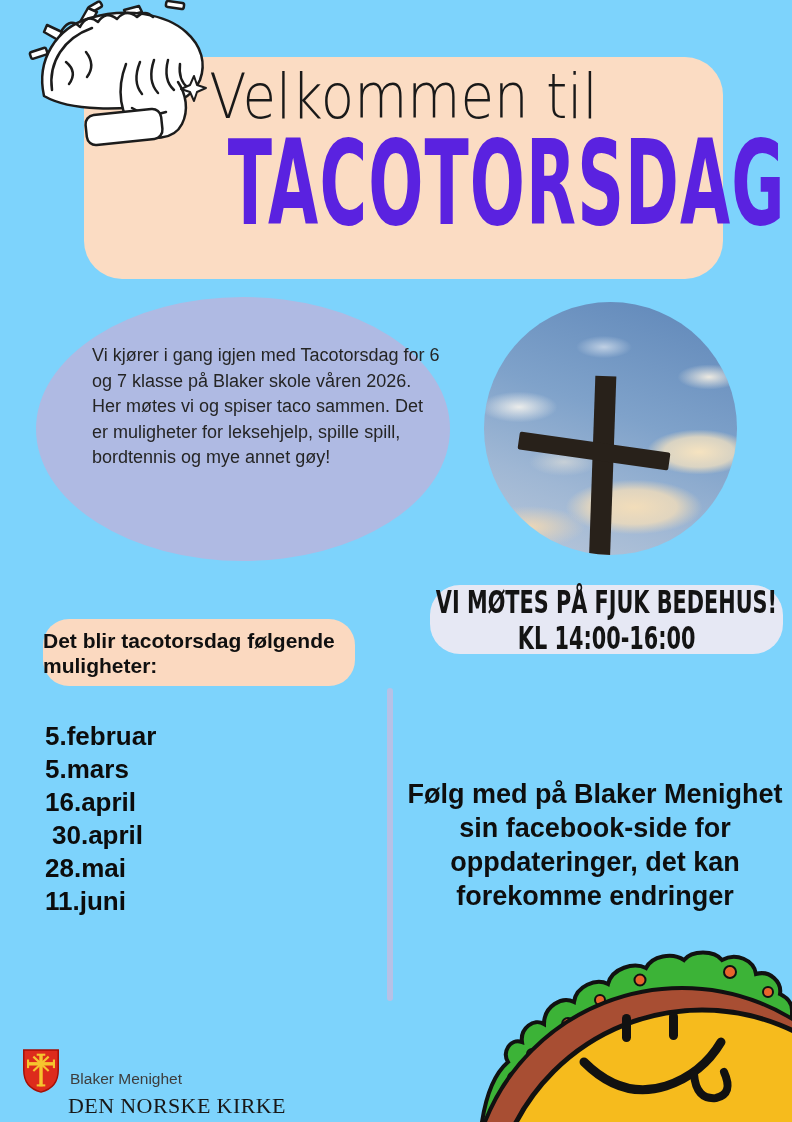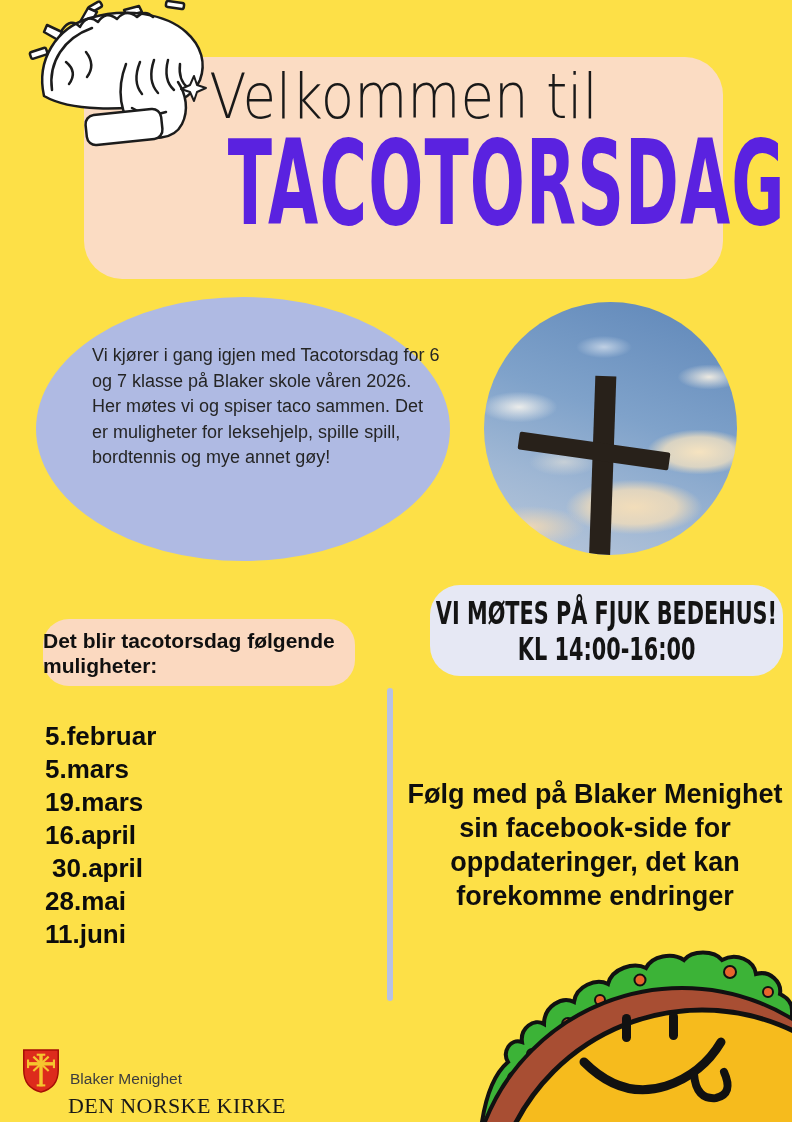--- a/index.html
+++ b/index.html
@@ -1,18 +1,18 @@
 <!DOCTYPE html>
 <html><head>
 <meta charset="utf-8">
 <style>
   html,body { margin:0; padding:0; background:#e9e9e9; }
   .page {
     position:relative; width:792px; height:1122px; margin:0 auto;
-    background:#fde047; overflow:hidden;
+    background:#7dd3fc; overflow:hidden;
     font-family:"Liberation Sans", sans-serif;
   }
   
   .header-box {
     position:absolute; left:84px; top:57px; width:639px; height:222px;
     background:#FBDCC3; border-radius:38px;
   }
   .welcome {
     position:absolute; top:9px; left:0; width:100%; text-align:center;
     font-family:"DejaVu Sans", sans-serif; font-weight:300;
@@ -48,21 +48,21 @@
       radial-gradient(80px 30px at 45px 225px, #edd7b6, rgba(237,215,182,0) 70%),
       radial-gradient(55px 22px at 35px 105px, rgba(252,248,240,.85), rgba(252,248,240,0) 70%),
       radial-gradient(45px 18px at 225px 75px, rgba(250,242,228,.9), rgba(250,242,228,0) 70%),
       radial-gradient(40px 16px at 120px 45px, rgba(255,255,255,.55), rgba(255,255,255,0) 70%),
       radial-gradient(50px 20px at 80px 160px, rgba(248,238,220,.5), rgba(248,238,220,0) 70%),
       linear-gradient(200deg, #5e86b8, #7fa2ca 45%, #9fb7d4 72%, #bac8da 100%);
   }
   .cross-photo svg { position:absolute; left:0; top:0; }
   
   .meeting-box {
-    position:absolute; left:430px; top:585px; width:353px; height:91px;
+    position:absolute; left:430px; top:585px; width:353px; height:69px;
     background:#E6E8F4; border-radius:30px;
     display:flex; flex-direction:column; justify-content:center; align-items:center;
     padding-top:2px; box-sizing:border-box;
   }
   .meeting-line {
     font-family:"DejaVu Sans", sans-serif; font-weight:700; font-size:32px;
     line-height:1.12; color:#141414; white-space:nowrap;
     transform:scaleX(.65); transform-origin:50% 50%;
   }
   
@@ -154,21 +154,20 @@
 
   <div class="schedule-heading">
     <div>Det blir tacotorsdag følgende</div>
     <div>muligheter:</div>
   </div>
 
   <div class="dates">
     <div class="col1">
       <div class="date-item">5.februar</div>
       <div class="date-item">5.mars</div>
-      <div class="date-item">19.mars</div>
       <div class="date-item">16.april</div>
       <div class="date-item">30.april</div>
     </div>
     <div class="col2">
       <div class="date-item">28.mai</div>
       <div class="date-item">11.juni</div>
     </div>
   </div>
 
   <div class="divider"></div>

